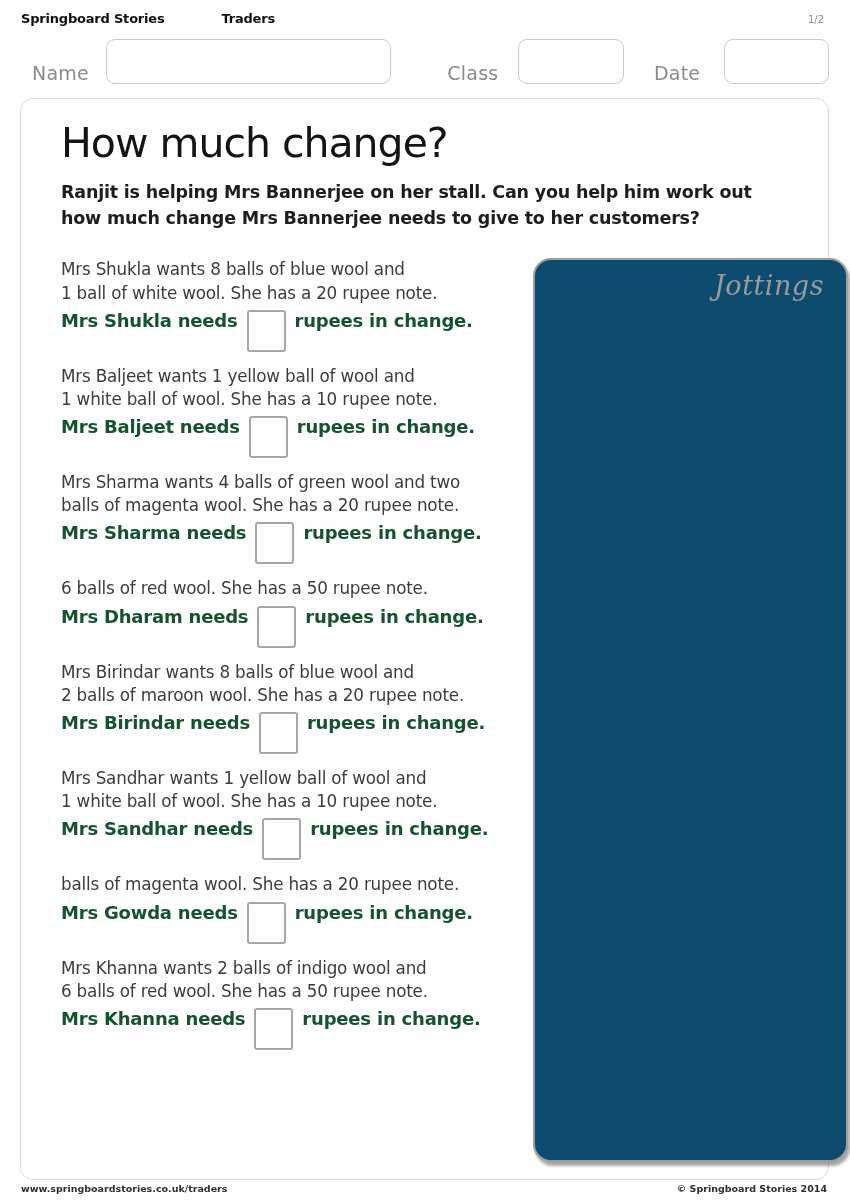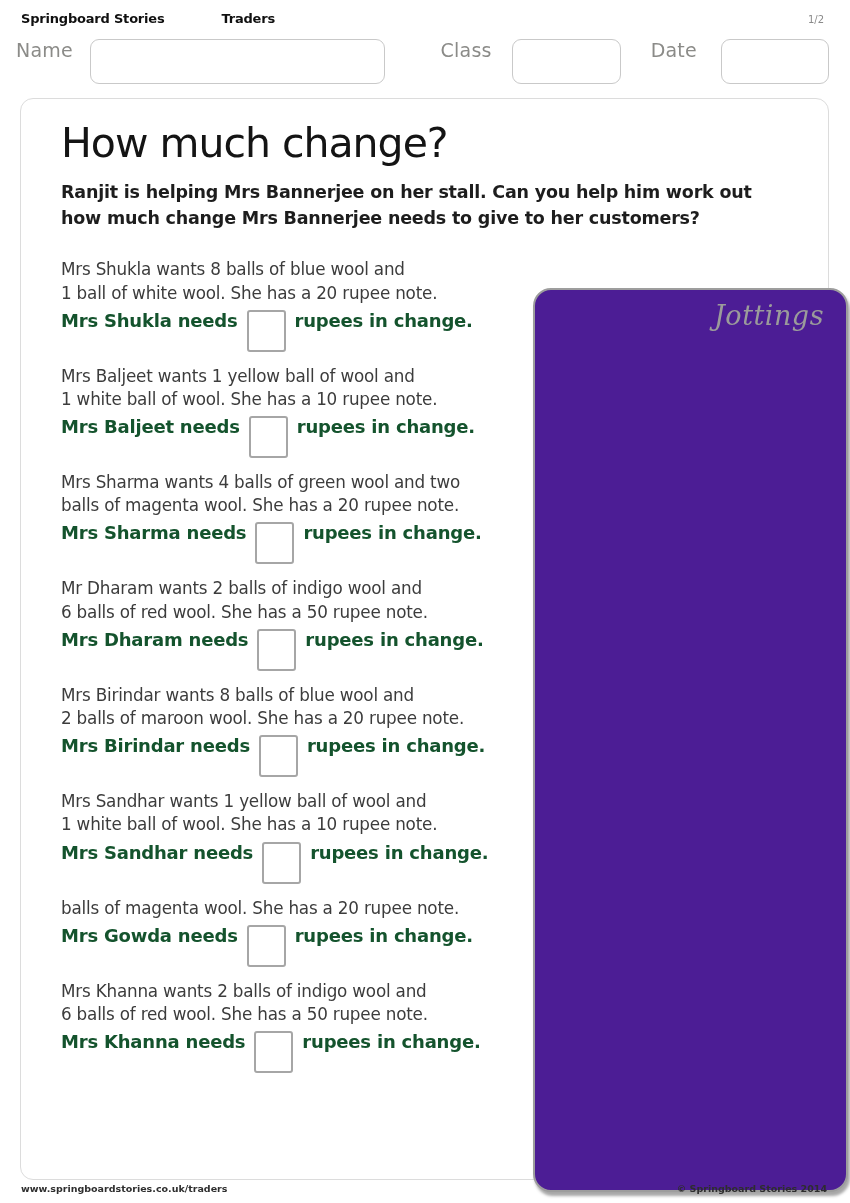--- a/index.html
+++ b/index.html
@@ -18,22 +18,22 @@
     align-items: baseline;
     padding: 11px 26px 0 21px;
   }
   .brand { font-size: 13px; font-weight: bold; color: #101010; letter-spacing: -0.2px; }
   .doc-title { font-size: 13px; font-weight: bold; color: #101010; margin-left: 57px; letter-spacing: -0.2px; }
   .page-num { margin-left: auto; font-size: 10px; color: #8a8a8a; }
 
   
   .fields-row {
     display: flex;
-    align-items: flex-start;
-    padding: 13px 21px 0 16px;
+    align-items: flex-end;
+    padding: 13px 21px 0 32px;
   }
   .field-label { font-size: 19px; color: #8b8b88; letter-spacing: 0.2px; }
   .field-box {
     height: 45px;
     background: #fff;
     border: 1px solid #c9c9c9;
     border-radius: 9px;
   }
   .name-box  { width: 322px; margin-left: 17px; }
   .class-label { margin-left: 56px; }
@@ -102,25 +102,24 @@
     flex: none;
   }
 
   
   .jottings {
     flex: none;
     width: 315px;
     height: 904px;
     margin-left: 26px;
     position: relative;
-    background: #4c1d95;
+    background: #0c4a6e;
     border: 2px solid #9d9d9d;
     border-radius: 18px;
     box-shadow: 2px 4px 3px rgba(60,60,60,0.45);
-    margin-top: 30px;
   }
   .jottings-label {
     position: absolute;
     top: 10px;
     right: 22px;
     font-family: "DejaVu Serif", serif;
     font-style: italic;
     font-size: 27px;
     color: #9b9b9b;
     letter-spacing: 0.5px;
@@ -184,21 +183,20 @@
         <div class="question">
           <div class="q-line">Mrs Sharma wants 4 balls of green wool and two</div>
           <div class="q-line">balls of magenta wool. She has a 20 rupee note.</div>
           <div class="answer-row">
             <span>Mrs Sharma needs</span>
             <span class="answer-box"></span>
             <span>rupees in change.</span>
           </div>
         </div>
         <div class="question">
-          <div class="q-line">Mr Dharam wants 2 balls of indigo wool and</div>
           <div class="q-line">6 balls of red wool. She has a 50 rupee note.</div>
           <div class="answer-row">
             <span>Mrs Dharam needs</span>
             <span class="answer-box"></span>
             <span>rupees in change.</span>
           </div>
         </div>
         <div class="question">
           <div class="q-line">Mrs Birindar wants 8 balls of blue wool and</div>
           <div class="q-line">2 balls of maroon wool. She has a 20 rupee note.</div>

